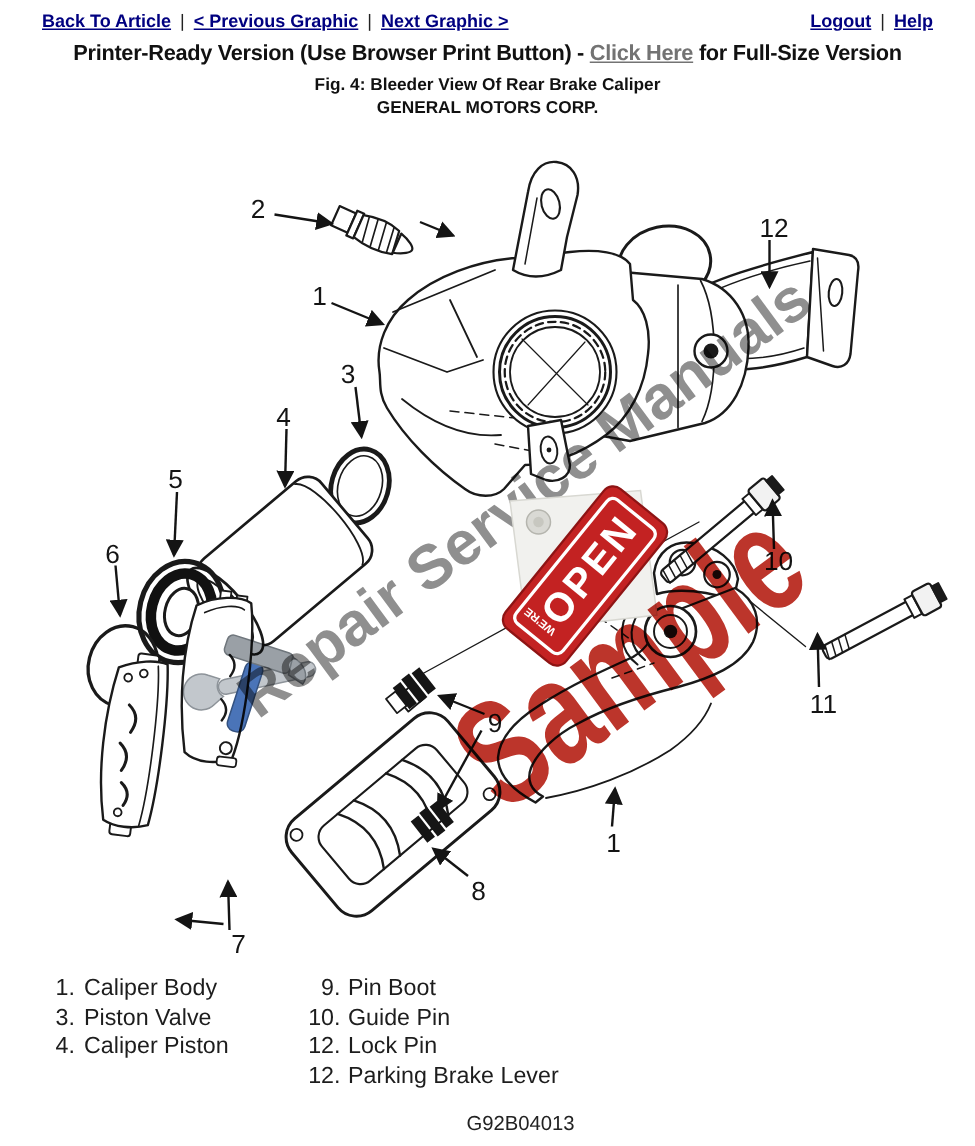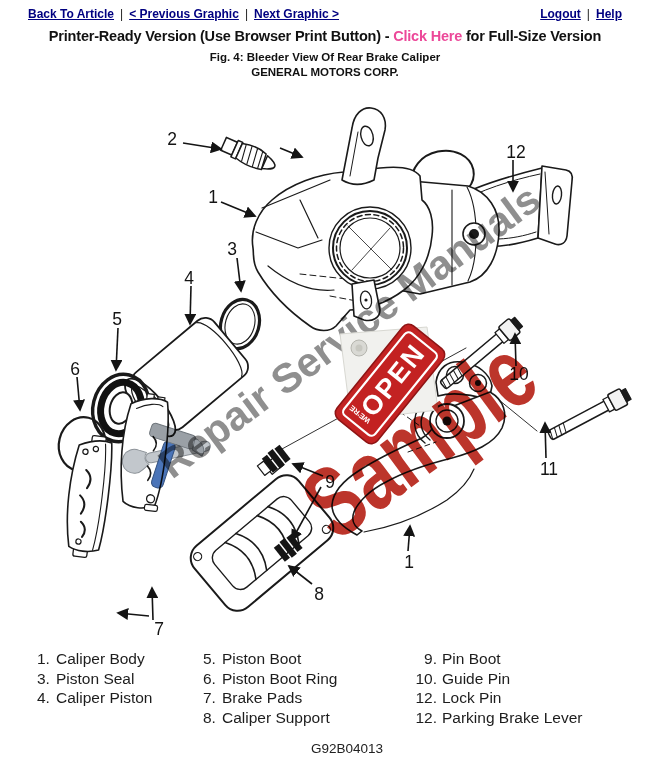--- a/index.html
+++ b/index.html
@@ -2,21 +2,21 @@
 <html><head>
 <meta charset="utf-8">
 <style>
   html,body{margin:0;padding:0;background:#fff;}
   body{width:650px;height:764px;overflow:hidden;font-family:"Liberation Sans",sans-serif;-webkit-font-smoothing:antialiased;}
   .navbar{display:flex;justify-content:space-between;align-items:baseline;padding:7px 28px 0 28px;font-size:12px;font-weight:bold;}
   .navgroup{display:flex;gap:6px;align-items:center;}
   a.navlink{color:#000080;text-decoration:underline;cursor:pointer;white-space:nowrap;}
   .sep{color:#222;font-weight:normal;}
   .printer-line{text-align:center;font-size:14.5px;font-weight:bold;color:#111;margin-top:7px;letter-spacing:-0.2px;}
-  .printer-line a{color:#ec4899;cursor:pointer;}
+  .printer-line a{color:#737373;text-decoration:underline;cursor:pointer;}
   .figcap{text-align:center;font-size:11.5px;font-weight:bold;color:#111;margin-top:7px;}
   .company{text-align:center;font-size:11.5px;font-weight:bold;color:#111;margin-top:3px;}
   .diagram-wrap{position:relative;width:650px;height:565px;margin-top:2px;}
   svg text.callout{font-family:"Liberation Sans",sans-serif;font-size:17.5px;fill:#141414;}
   .parts{display:flex;margin:4px 0 0 37px;font-size:15.5px;color:#1d1d1d;line-height:19.5px;}
   .col1{width:166px;}
   .col2{width:210px;}
   .col3{flex:1;}
   .pi{white-space:nowrap;}
   .pn{display:inline-block;margin-right:5px;}
@@ -271,28 +271,22 @@
     </g>
   </g>
 
   <text transform="translate(336,463) rotate(-36.5)" font-family="Liberation Sans, sans-serif" font-size="100" font-weight="bold" fill="#bc352b" textLength="258" lengthAdjust="spacingAndGlyphs" style="mix-blend-mode:multiply">Sample</text>
 </svg>
 </div>
 
 <div class="parts">
   <div class="col1">
     <div class="pi"><span class="pn">1.</span><span class="nm">Caliper Body</span></div>
-    <div class="pi"><span class="pn">3.</span><span class="nm">Piston Seal</span></div>
+    <div class="pi"><span class="pn">3.</span><span class="nm">Piston Valve</span></div>
     <div class="pi"><span class="pn">4.</span><span class="nm">Caliper Piston</span></div>
-  </div>
-  <div class="col2">
-    <div class="pi"><span class="pn">5.</span><span class="nm">Piston Boot</span></div>
-    <div class="pi"><span class="pn">6.</span><span class="nm">Piston Boot Ring</span></div>
-    <div class="pi"><span class="pn">7.</span><span class="nm">Brake Pads</span></div>
-    <div class="pi"><span class="pn">8.</span><span class="nm">Caliper Support</span></div>
   </div>
   <div class="col3">
     <div class="pi"><span class="pn">9.</span><span class="nm">Pin Boot</span></div>
     <div class="pi"><span class="pn">10.</span><span class="nm">Guide Pin</span></div>
     <div class="pi"><span class="pn">12.</span><span class="nm">Lock Pin</span></div>
     <div class="pi"><span class="pn">12.</span><span class="nm">Parking Brake Lever</span></div>
   </div>
 </div>
 
 <div class="figcode">G92B04013</div>

